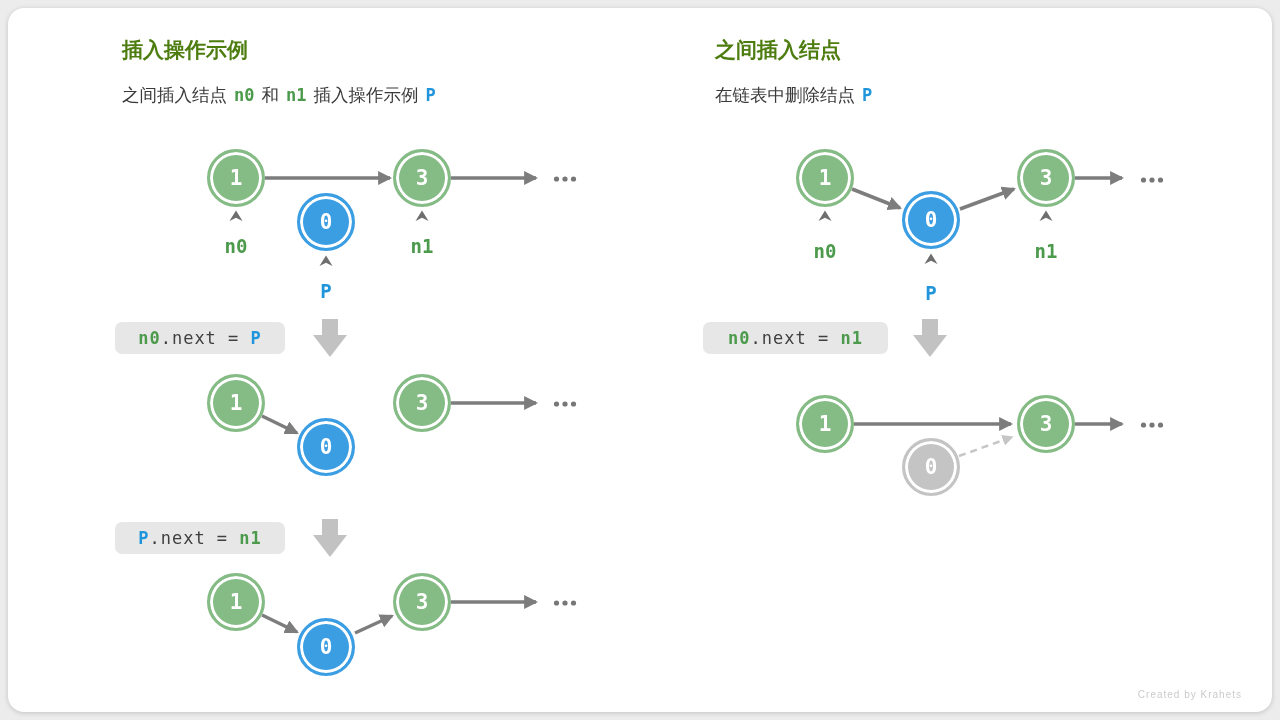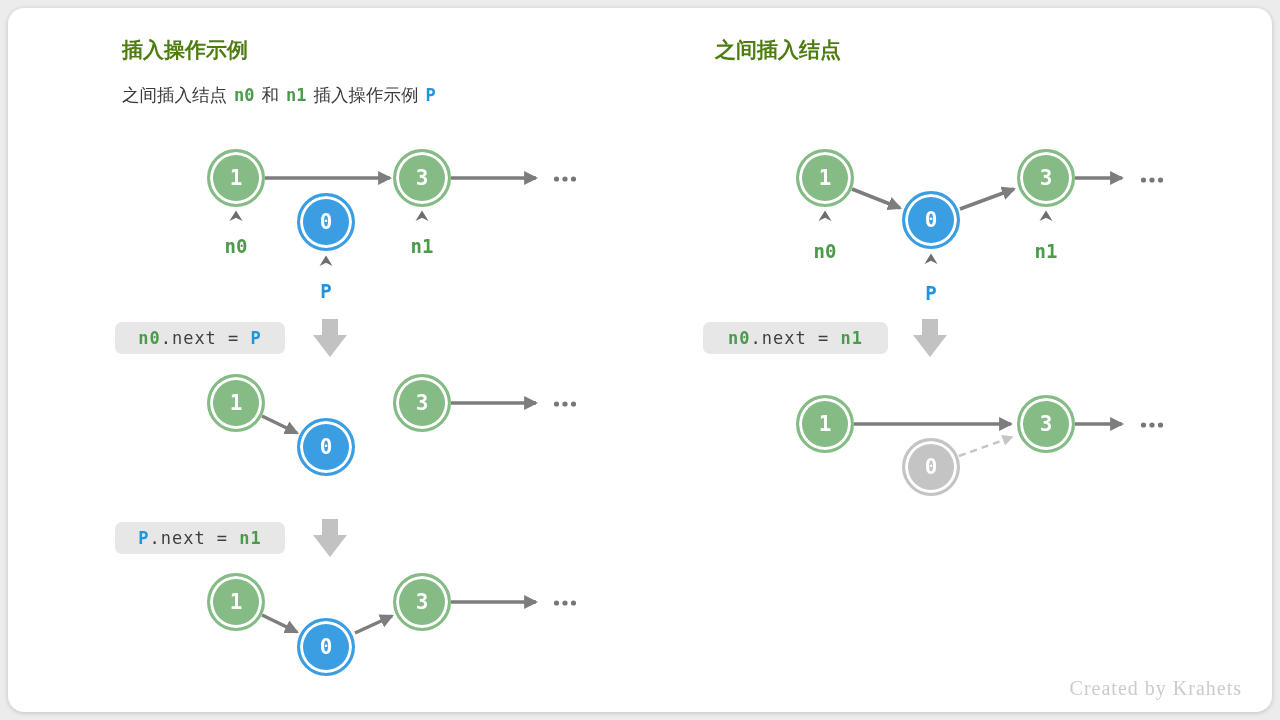--- a/index.html
+++ b/index.html
@@ -86,22 +86,22 @@
     border-radius: 7px;
     font-family: "DejaVu Sans Mono", "Liberation Mono", monospace;
     font-size: 17px;
     letter-spacing: 1px;
     white-space: pre;
   }
   .footer {
     position: absolute;
     right: 38px;
     bottom: 20px;
-    font-family: Liberation Serif, serif;
-    font-size: 20px;
+    font-family: Liberation Sans, sans-serif;
+    font-size: 10px;
     color: #cbcbcb;
     letter-spacing: 1px;
   }
 </style>
 </head>
 <body>
 
 <div class="page">
   <div class="card"></div>
 
@@ -155,20 +155,21 @@
 
   <div id="layer">
     <div class="hdr" style="left:122px; top:36px;">
       <h2 class="title">插入操作示例</h2>
     </div>
     <div class="subtitle" style="left:122px; top:82px;" id="subtitle-insert"><span>之间插入结点</span><span class="tok" style="color: rgb(76, 154, 76);">n0</span><span>和</span><span class="tok" style="color: rgb(76, 154, 76);">n1</span><span>插入操作示例</span><span class="tok" style="color: rgb(32, 149, 220);">P</span></div>
 
     <div class="hdr" style="left:715px; top:36px;">
       <h2 class="title">之间插入结点</h2>
     </div>
+    <div class="subtitle" style="left:715px; top:82px;" id="subtitle-delete"><span>在链表中删除结点</span><span class="tok" style="color: rgb(32, 149, 220);">P</span></div>
 
     <div class="footer">Created by Krahets</div>
   <div class="node" style="left: 207px; top: 149px; background: rgb(133, 187, 133); border-color: rgb(133, 187, 133); color: rgb(255, 255, 255);">1</div>
       <div class="node" style="left: 393px; top: 149px; background: rgb(133, 187, 133); border-color: rgb(133, 187, 133); color: rgb(255, 255, 255);">3</div>
       <div class="node" style="left: 297px; top: 193px; background: rgb(59, 158, 227); border-color: rgb(59, 158, 227); color: rgb(255, 255, 255);">0</div>
       <div class="node" style="left: 207px; top: 374px; background: rgb(133, 187, 133); border-color: rgb(133, 187, 133); color: rgb(255, 255, 255);">1</div>
       <div class="node" style="left: 297px; top: 418px; background: rgb(59, 158, 227); border-color: rgb(59, 158, 227); color: rgb(255, 255, 255);">0</div>
       <div class="node" style="left: 393px; top: 374px; background: rgb(133, 187, 133); border-color: rgb(133, 187, 133); color: rgb(255, 255, 255);">3</div>
       <div class="node" style="left: 207px; top: 573px; background: rgb(133, 187, 133); border-color: rgb(133, 187, 133); color: rgb(255, 255, 255);">1</div>
       <div class="node" style="left: 297px; top: 618px; background: rgb(59, 158, 227); border-color: rgb(59, 158, 227); color: rgb(255, 255, 255);">0</div>

